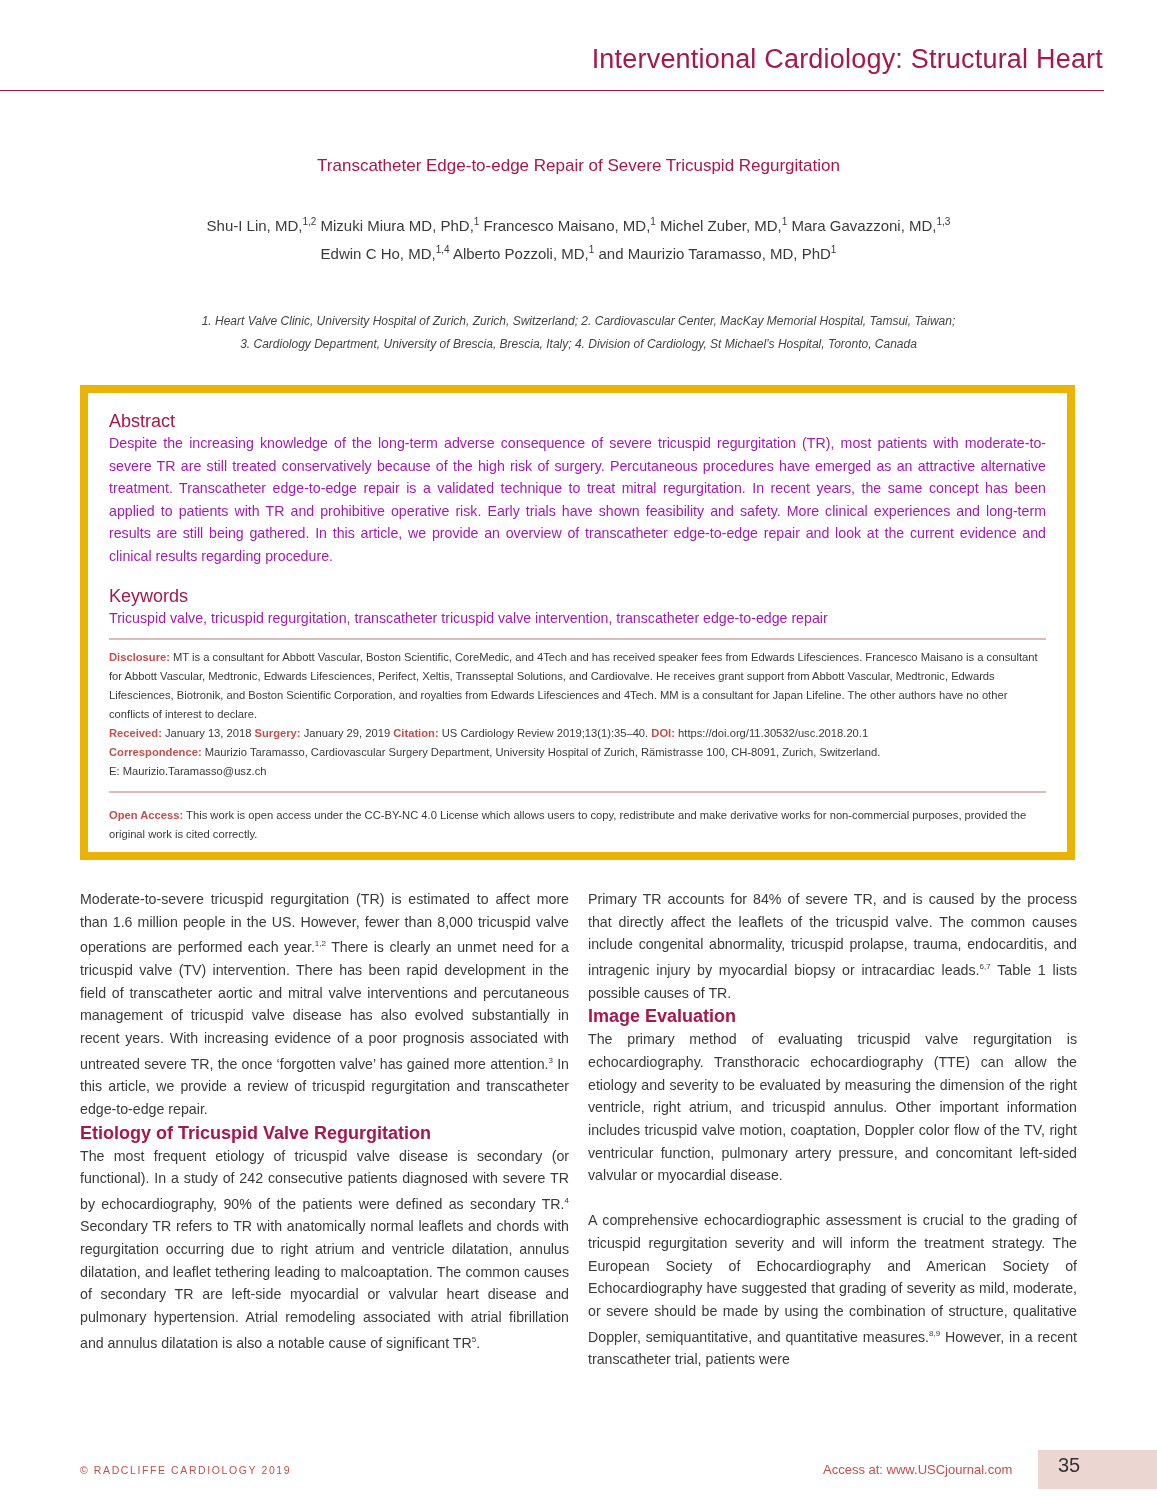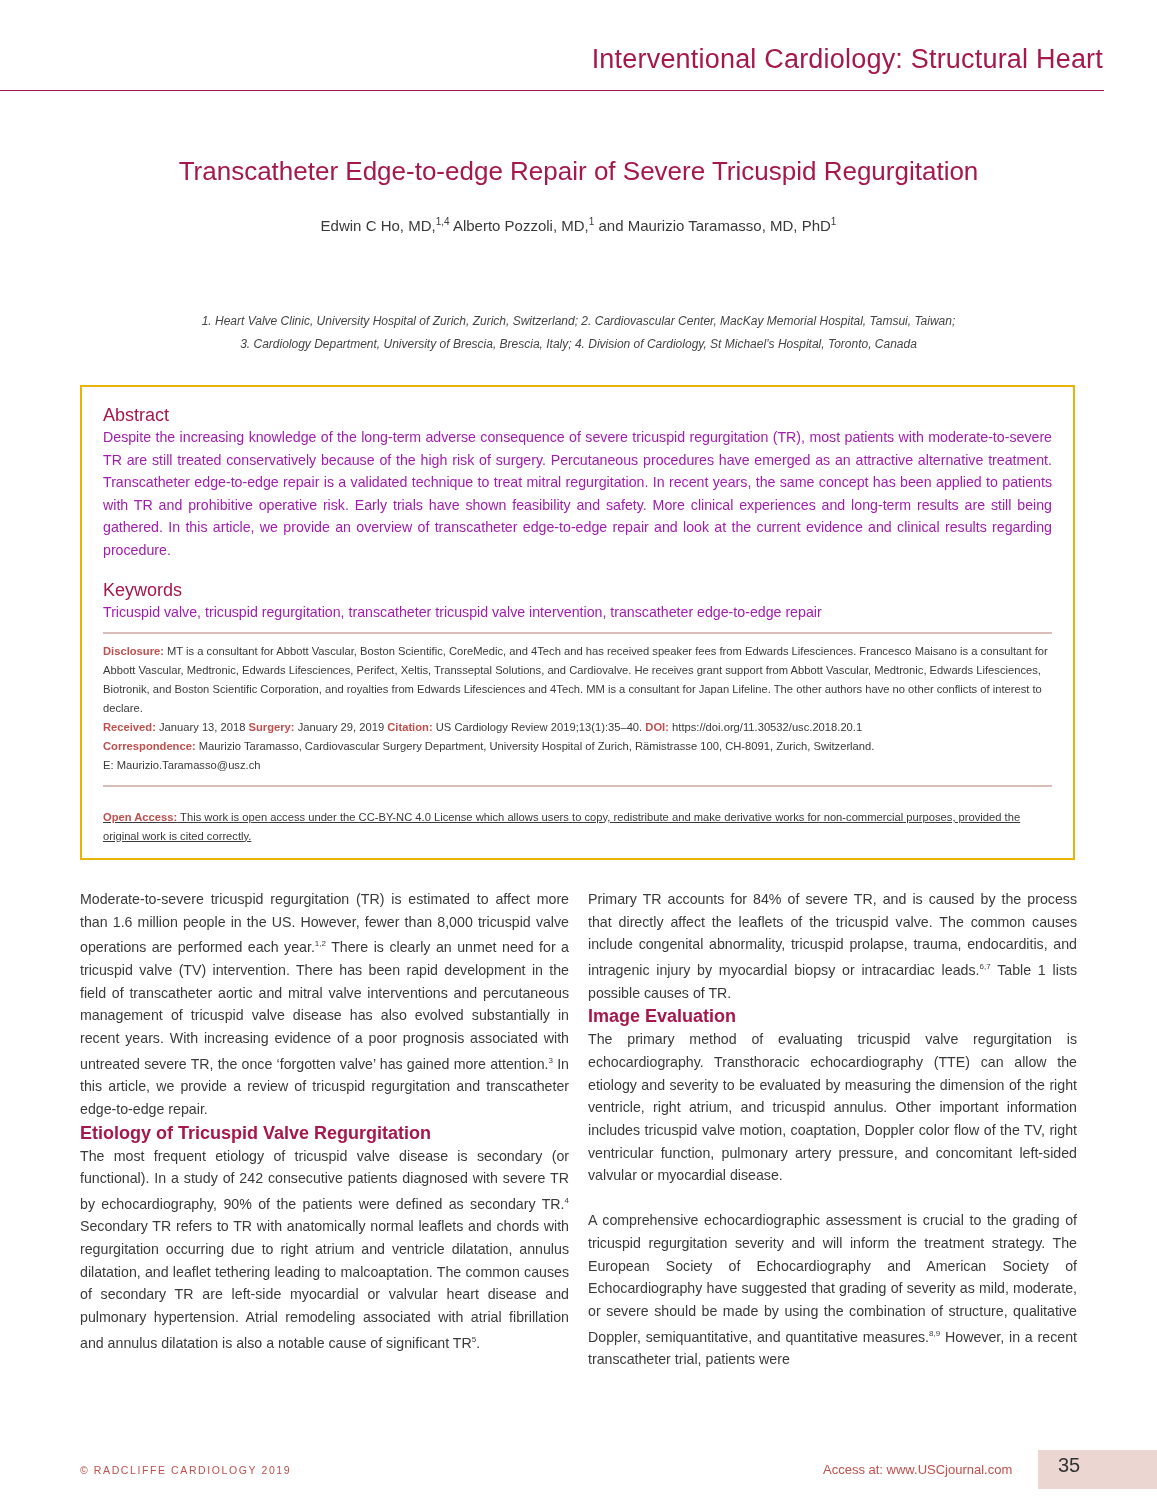--- a/index.html
+++ b/index.html
@@ -9,34 +9,34 @@
   }
   .header-title {
     position: absolute; right: 54px; top: 44px;
     font-size: 27px; color: #a6174b; letter-spacing: 0.2px;
   }
   .header-rule {
     position: absolute; left: 0; top: 90px; width: 1104px; height: 1px; background: #a6174b;
   }
   .article-title {
     position: absolute; left: 0; width: 1157px; top: 156px; text-align: center;
-    font-size: 26px; color: #a6174b;
+    font-size: 17px; color: #a6174b;
   }
   .authors {
     position: absolute; left: 100px; width: 957px; top: 210px; text-align: center;
     font-size: 15px; line-height: 24px; color: #3a3a3a;
   }
   .authors sup { font-size: 10px; }
   .affiliations {
     position: absolute; left: 100px; width: 957px; top: 282px; text-align: center;
     font-size: 12px; line-height: 23px; font-style: italic; color: #444; margin-top: 28px;
   }
   .abstract-box {
     position: absolute; left: 80px; top: 385px; width: 995px; height: 475px;
-    border: 2px solid #eab308; box-sizing: border-box;
+    border: 8px solid #eab308; box-sizing: border-box;
   }
   .box-inner { position: absolute; left: 21px; right: 21px; }
   .sec-heading { font-size: 18px; color: #a6174b; }
   .abstract-text {
     font-size: 14.2px; line-height: 22.5px; text-align: justify; color: #a21caf;
   }
   .rule { height: 2px; background: #dcbcb8; }
   .small-text { font-size: 11.2px; line-height: 19px; color: #3a3a3a; }
   .lbl { color: #c0504d; font-weight: bold; }
   .ital { }
@@ -63,20 +63,23 @@
 </head>
 <body>
 
 <div class="header-title">Interventional Cardiology: Structural Heart</div>
 <div class="header-rule"></div>
 
 <div class="article-title">Transcatheter Edge-to-edge Repair of Severe Tricuspid Regurgitation</div>
 
 <div class="authors">
   <div>
+    <span>Shu-I Lin, MD,</span><sup>1,2</sup><span> Mizuki Miura MD, PhD,</span><sup>1</sup><span> Francesco Maisano, MD,</span><sup>1</sup><span> Michel Zuber, MD,</span><sup>1</sup><span> Mara Gavazzoni, MD,</span><sup>1,3</sup>
+  </div>
+  <div>
     <span>Edwin C Ho, MD,</span><sup>1,4</sup><span> Alberto Pozzoli, MD,</span><sup>1</sup><span> and Maurizio Taramasso, MD, PhD</span><sup>1</sup>
   </div>
 </div>
 
 <div class="affiliations">
   <div>1. Heart Valve Clinic, University Hospital of Zurich, Zurich, Switzerland; 2. Cardiovascular Center, MacKay Memorial Hospital, Tamsui, Taiwan;</div>
   <div>3. Cardiology Department, University of Brescia, Brescia, Italy; 4. Division of Cardiology, St Michael’s Hospital, Toronto, Canada</div>
 </div>
 
 <div class="abstract-box">
@@ -84,21 +87,21 @@
     <div class="sec-heading">Abstract</div>
     <div class="abstract-text">Despite the increasing knowledge of the long-term adverse consequence of severe tricuspid regurgitation (TR), most patients with moderate-to-severe TR are still treated conservatively because of the high risk of surgery. Percutaneous procedures have emerged as an attractive alternative treatment. Transcatheter edge-to-edge repair is a validated technique to treat mitral regurgitation. In recent years, the same concept has been applied to patients with TR and prohibitive operative risk. Early trials have shown feasibility and safety. More clinical experiences and long-term results are still being gathered. In this article, we provide an overview of transcatheter edge-to-edge repair and look at the current evidence and clinical results regarding procedure.</div>
     <div class="sec-heading" style="margin-top: 19px;">Keywords</div>
     <div class="abstract-text">Tricuspid valve, tricuspid regurgitation, transcatheter tricuspid valve intervention, transcatheter edge-to-edge repair</div>
     <div class="rule" style="margin-top: 8px;"></div>
     <div class="small-text" style="margin-top: 8px; text-align: left;"><span class="lbl">Disclosure:</span><span> MT is a consultant for Abbott Vascular, Boston Scientific, CoreMedic, and 4Tech and has received speaker fees from Edwards Lifesciences. Francesco Maisano is a consultant for Abbott Vascular, Medtronic, Edwards Lifesciences, Perifect, Xeltis, Transseptal Solutions, and Cardiovalve. He receives grant support from Abbott Vascular, Medtronic, Edwards Lifesciences, Biotronik, and Boston Scientific Corporation, and royalties from Edwards Lifesciences and 4Tech. MM is a consultant for Japan Lifeline. The other authors have no other conflicts of interest to declare.</span></div>
     <div class="small-text"><span class="lbl">Received:</span><span> January 13, 2018 </span><span class="lbl">Surgery:</span><span> January 29, 2019 </span><span class="lbl">Citation:</span><span class="ital"> US Cardiology Review</span><span> 2019;13(1):35–40. </span><span class="lbl">DOI:</span><span> https://doi.org/11.30532/usc.2018.20.1</span></div>
     <div class="small-text"><span class="lbl">Correspondence:</span><span> Maurizio Taramasso, Cardiovascular Surgery Department, University Hospital of Zurich, Rämistrasse 100, CH-8091, Zurich, Switzerland.</span></div>
     <div class="small-text">E: Maurizio.Taramasso@usz.ch</div>
     <div class="rule" style="margin-top: 10px;"></div>
-    <div class="small-text" style="margin-top: 21px; text-decoration: underline;"><span class="lbl">Open Access:</span><span> This work is open access under the CC-BY-NC 4.0 License which allows users to copy, redistribute and make derivative works for non-commercial purposes, provided the original work is cited correctly.</span></div>
+    <div class="small-text" style="margin-top: 13px;"><span class="lbl">Open Access:</span><span> This work is open access under the CC-BY-NC 4.0 License which allows users to copy, redistribute and make derivative works for non-commercial purposes, provided the original work is cited correctly.</span></div>
   </div>
 </div>
 
 <div class="col" style="left: 80px;">
   <p><span>Moderate-to-severe tricuspid regurgitation (TR) is estimated to affect more than 1.6 million people in the US. However, fewer than 8,000 tricuspid valve operations are performed each year.</span><sup>1,2</sup><span> There is clearly an unmet need for a tricuspid valve (TV) intervention. There has been rapid development in the field of transcatheter aortic and mitral valve interventions and percutaneous management of tricuspid valve disease has also evolved substantially in recent years. With increasing evidence of a poor prognosis associated with untreated severe TR, the once ‘forgotten valve’ has gained more attention.</span><sup>3</sup><span> In this article, we provide a review of tricuspid regurgitation and transcatheter edge-to-edge repair.</span></p>
   <div class="col-heading">Etiology of Tricuspid Valve Regurgitation</div>
   <p><span>The most frequent etiology of tricuspid valve disease is secondary (or functional). In a study of 242 consecutive patients diagnosed with severe TR by echocardiography, 90% of the patients were defined as secondary TR.</span><sup>4</sup><span> Secondary TR refers to TR with anatomically normal leaflets and chords with regurgitation occurring due to right atrium and ventricle dilatation, annulus dilatation, and leaflet tethering leading to malcoaptation. The common causes of secondary TR are left-side myocardial or valvular heart disease and pulmonary hypertension. Atrial remodeling associated with atrial fibrillation and annulus dilatation is also a notable cause of significant TR</span><sup>5</sup><span>.</span></p>
 </div>
 
 <div class="col" style="left: 588px;">

